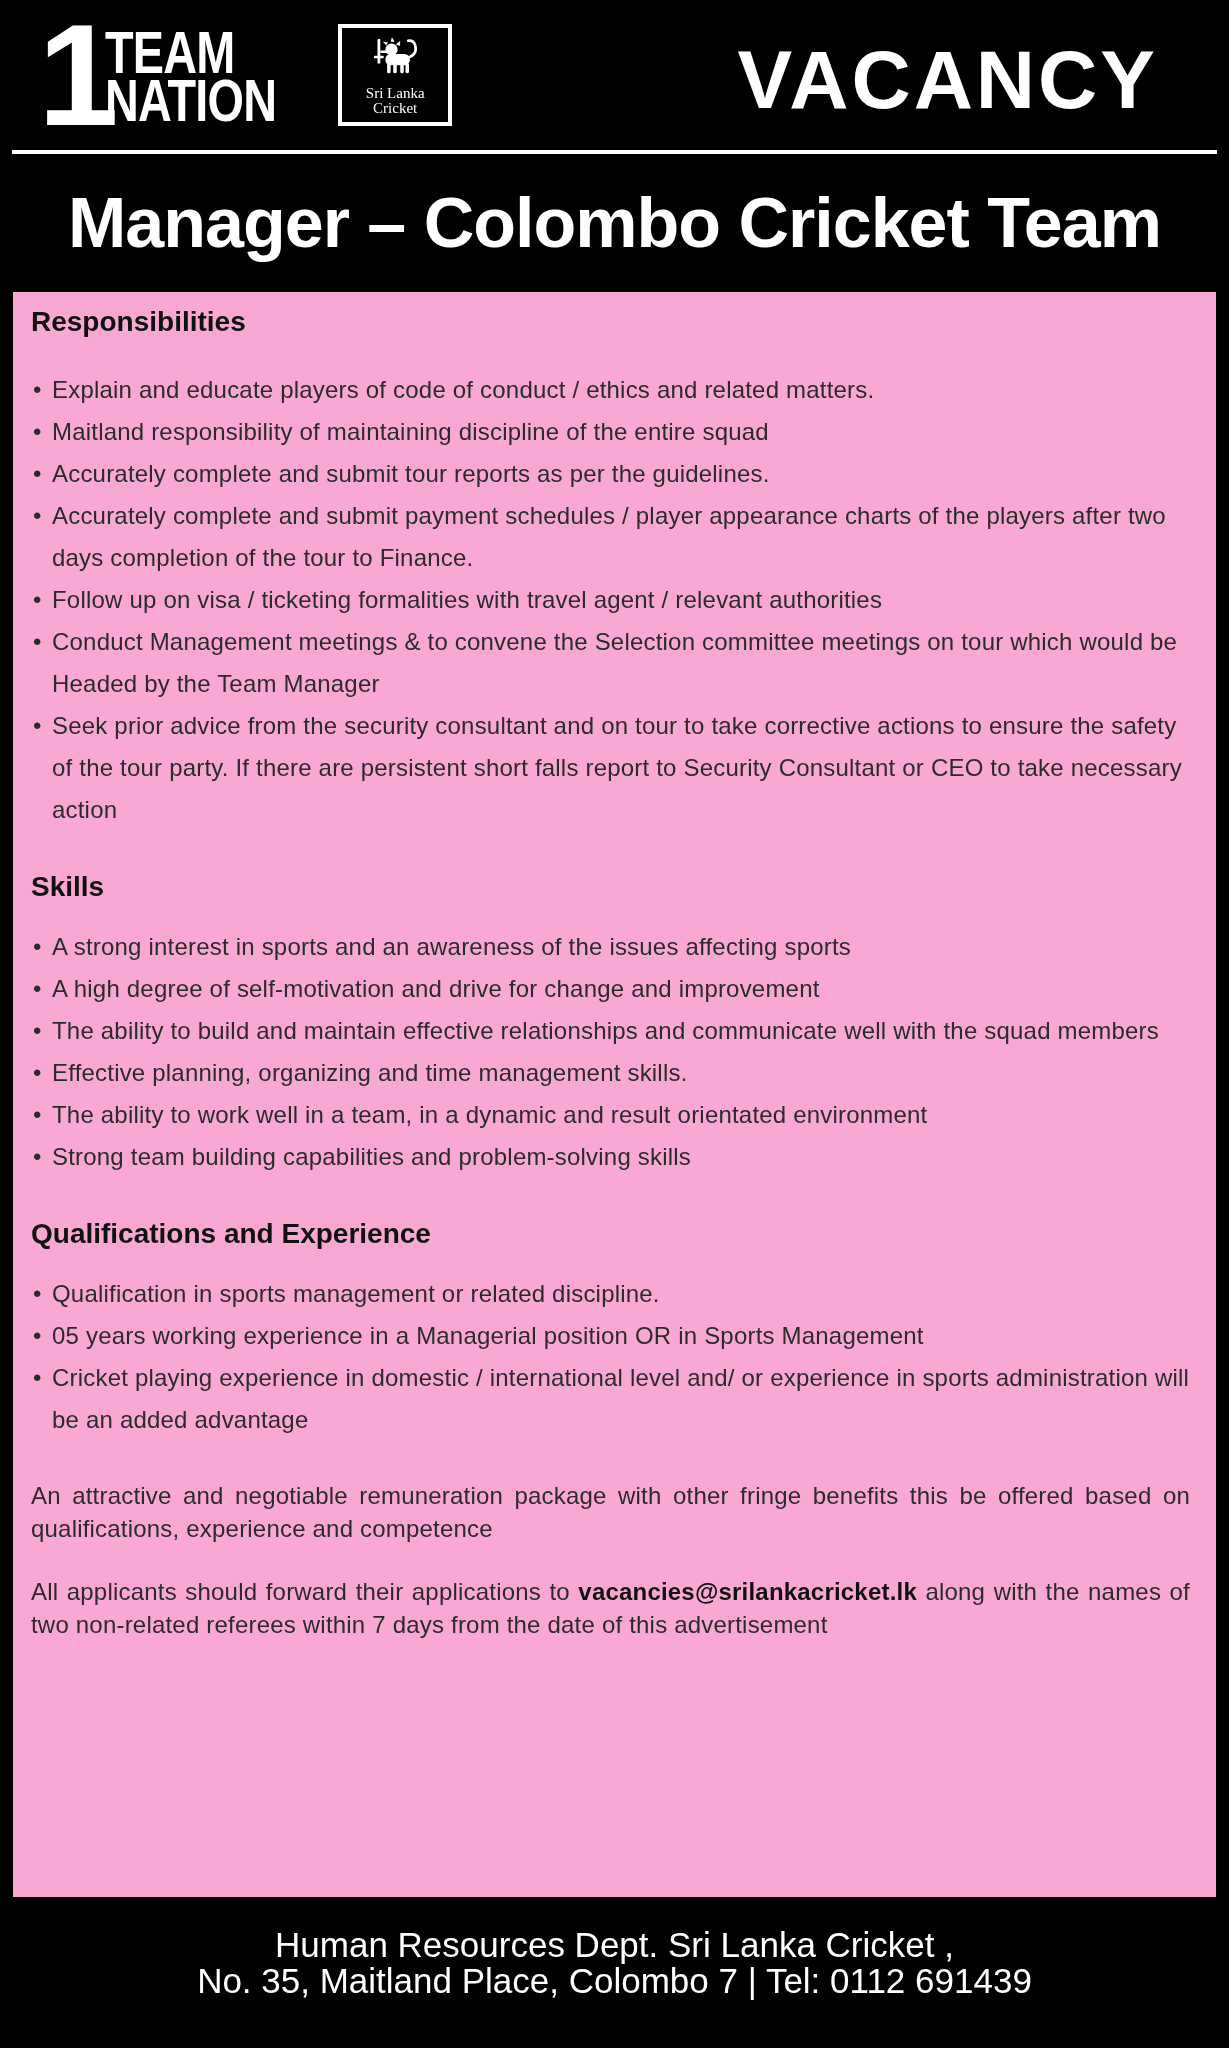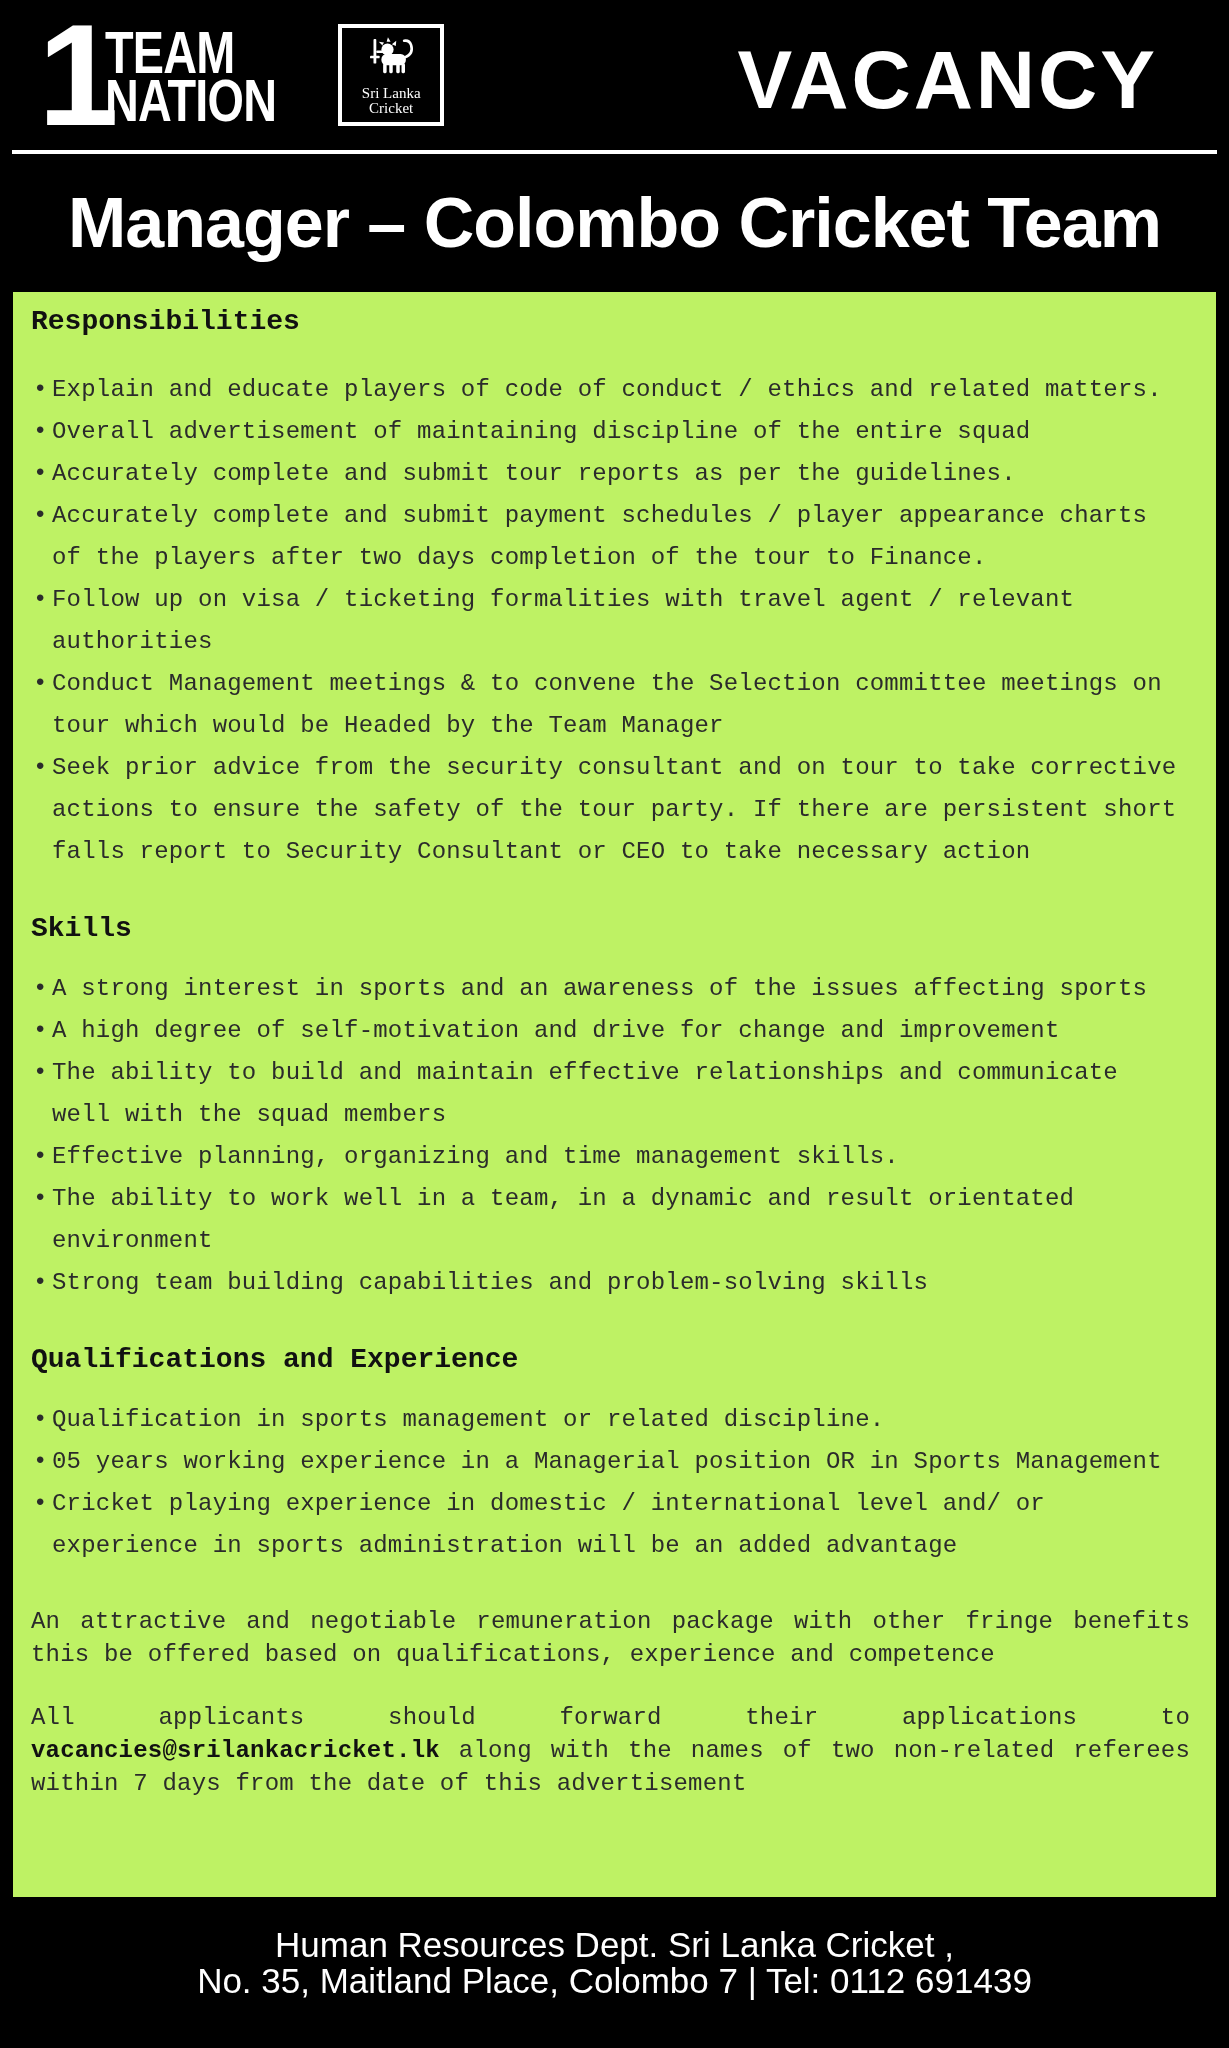--- a/index.html
+++ b/index.html
@@ -19,45 +19,44 @@
     font-size:145px; font-weight:700; line-height:103px; margin-right:-10px;
     letter-spacing:-4px;
   }
   .logo-tn { display:flex; flex-direction:column; margin-top:4px; }
   .logo-tn span {
     display:block; font-size:60px; font-weight:700; line-height:48px;
     letter-spacing:-1px; transform:scaleX(.78); transform-origin:left center;
     white-space:nowrap;
   }
   .slc-box {
-    width:106px; height:102px; border:4px solid #fff; margin-left:14px;
+    width:114px; height:102px; border:4px solid #fff; margin-left:14px;
     display:flex; flex-direction:column; align-items:center; justify-content:center;
     padding-top:2px;
   }
   .slc-box svg { display:block; }
   .slc-text {
     font-family:"Liberation Serif", serif; font-size:15px; line-height:15px;
     text-align:center; margin-top:3px;
   }
   .vacancy {
     font-size:82px; font-weight:700; letter-spacing:3px; padding-top:10px;
     white-space:nowrap;
   }
   
   .divider { height:4px; background:#fff; margin:0 12px; }
   .title-strip { height:138px; display:flex; align-items:center; justify-content:center; }
   .title-strip h1 {
     font-size:70px; font-weight:700; letter-spacing:-1px; white-space:nowrap;
   }
   
   .panel {
-    margin:0 13px; height:1605px; background:#bef264; color:#2b2b2b;
+    margin:0 13px; height:1605px; background:#f9a8d4; color:#2b2b2b;
     padding:10px 26px 0 18px; font-size:24px; overflow:hidden;
     letter-spacing:.2px;
-    font-family:Liberation Mono, monospace;
   }
   .panel h2 {
     color:#111; font-size:28px; line-height:36px; font-weight:700;
     letter-spacing:0; margin:38px 0 0;
   }
   .panel section:first-of-type h2 { margin-top:2px; }
   .intro { margin:14px 0 0; line-height:39px; text-align:justify; }
   .panel ul { list-style:none; margin:21px 0 0; }
   .panel section:first-of-type ul { margin-top:29px; }
   .panel li { position:relative; padding-left:21px; line-height:42px; }
@@ -115,21 +114,21 @@
     <h1>Manager – Colombo Cricket Team</h1>
   </div>
 
   <main class="panel">
 
     <section>
       <h2>Responsibilities</h2>
       <ul>
 
       <li>Explain and educate players of code of conduct / ethics and related matters.</li>
-          <li>Overall advertisement of maintaining discipline of the entire squad</li>
+          <li>Maitland responsibility of maintaining discipline of the entire squad</li>
           <li>Accurately complete and submit tour reports as per the guidelines.</li>
           <li>Accurately complete and submit payment schedules / player appearance charts of the players after two days completion of the tour to Finance.</li>
           <li>Follow up on visa / ticketing formalities with travel agent / relevant authorities</li>
           <li>Conduct Management meetings &amp; to convene the Selection committee meetings on tour which would be Headed by the Team Manager</li>
           <li>Seek prior advice from the security consultant and on tour to take corrective actions to ensure the safety of the tour party. If there are persistent short falls report to Security Consultant or CEO to take necessary action</li>
         </ul>
     </section>
 
     <section>
       <h2>Skills</h2>

